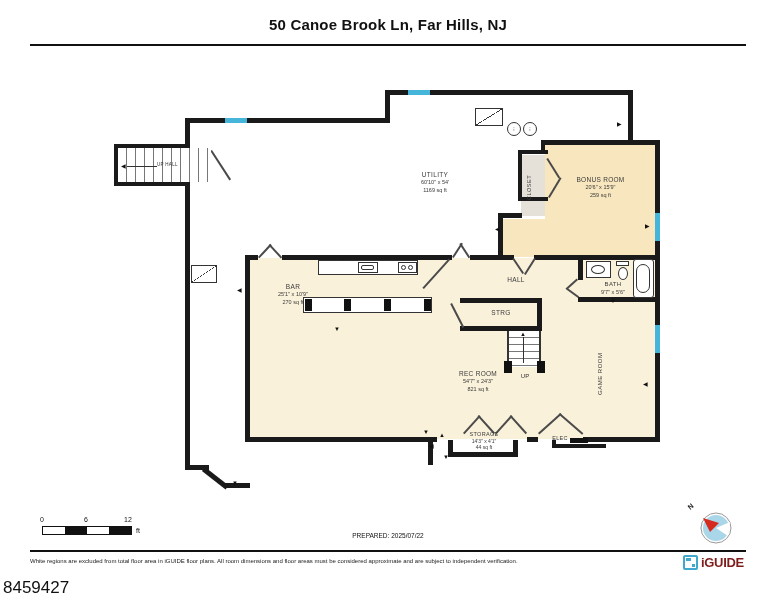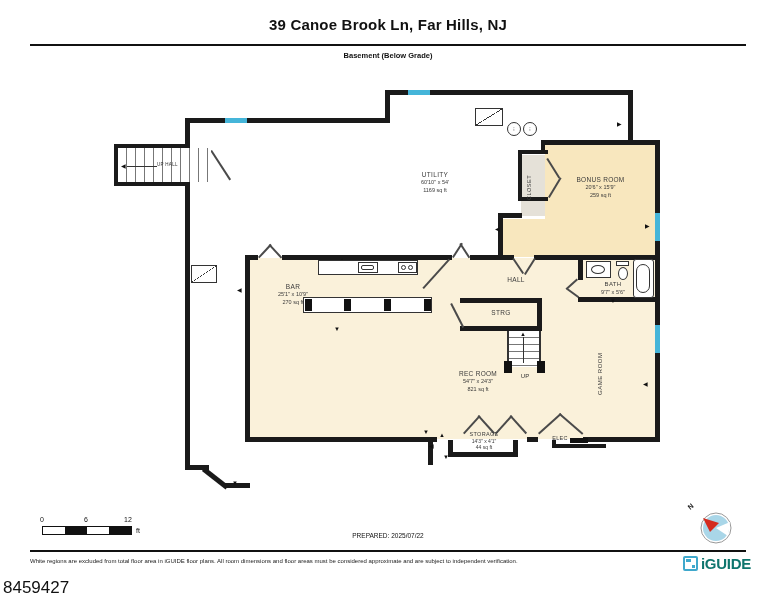--- a/index.html
+++ b/index.html
@@ -44,34 +44,33 @@
   .scalebar i:nth-child(2),.scalebar i:nth-child(4){background:#111;}
   .sticks{position:absolute;top:516px;font-size:7px;color:#111;}
   .ft-label{position:absolute;left:136px;top:527px;font-size:7px;}
   .prepared{position:absolute;top:532px;left:0;width:776px;text-align:center;font-size:6.5px;}
   .disclaimer{position:absolute;left:30px;top:558px;width:600px;font-size:6px;color:#222;}
   .brand{position:absolute;left:683px;top:555px;display:flex;align-items:center;gap:3px;}
   .brand .bicon{position:relative;width:11px;height:11px;border:2px solid #3FA8CC;
       border-radius:2px;}
   .brand .bicon i{position:absolute;left:1px;top:1px;width:5px;height:3px;background:#3FA8CC;}
   .brand .bicon b{position:absolute;right:1px;bottom:1px;width:3px;height:3px;background:#3FA8CC;}
-  .brand .btext{font-size:15px;font-weight:600;color:#0f766e;letter-spacing:-.3px;}
+  .brand .btext{font-size:13px;font-weight:600;color:#7f1d1d;letter-spacing:-.3px;}
   .photoid{position:absolute;left:3px;top:578px;font-size:17px;color:#111;}
   .nlabel{position:absolute;left:688px;top:503px;font-size:7px;font-weight:bold;
       transform:rotate(-40deg);}
 </style>
 </head>
 <body>
 
 <div class="canvas">
 
-  <div class="title">39 Canoe Brook Ln, Far Hills, NJ</div>
+  <div class="title">50 Canoe Brook Ln, Far Hills, NJ</div>
   <div class="rule" style="left:30px;top:44px;width:716px;"></div>
   <div class="areainfo">
-    <div class="flabel">Basement (Below Grade)</div>
   </div>
 
   <div id="plan" class="abs" style="left:0;top:0;width:776px;height:600px;">
       <div class="fill" style="left: 464px; top: 302px; width: 74px; height: 27px; background: rgb(232, 226, 219);"></div>
       <div class="fill" style="left: 581px; top: 259px; width: 73px; height: 41px; background: rgb(189, 226, 242);"></div>
       <div class="fill" style="left: 521px; top: 155px; width: 24px; height: 61px; background: rgb(229, 225, 216);"></div>
       <div class="fill" style="left: 502px; top: 219px; width: 43px; height: 38px; background: rgb(248, 231, 190);"></div>
       <div class="fill" style="left: 545px; top: 143px; width: 110px; height: 114px; background: rgb(248, 231, 190);"></div>
       <div class="fill" style="left: 250px; top: 260px; width: 185px; height: 73px; background: rgb(226, 237, 229);"></div>
       <div class="fill" style="left: 248px; top: 258px; width: 409px; height: 181px; background: rgb(250, 241, 218);"></div>

